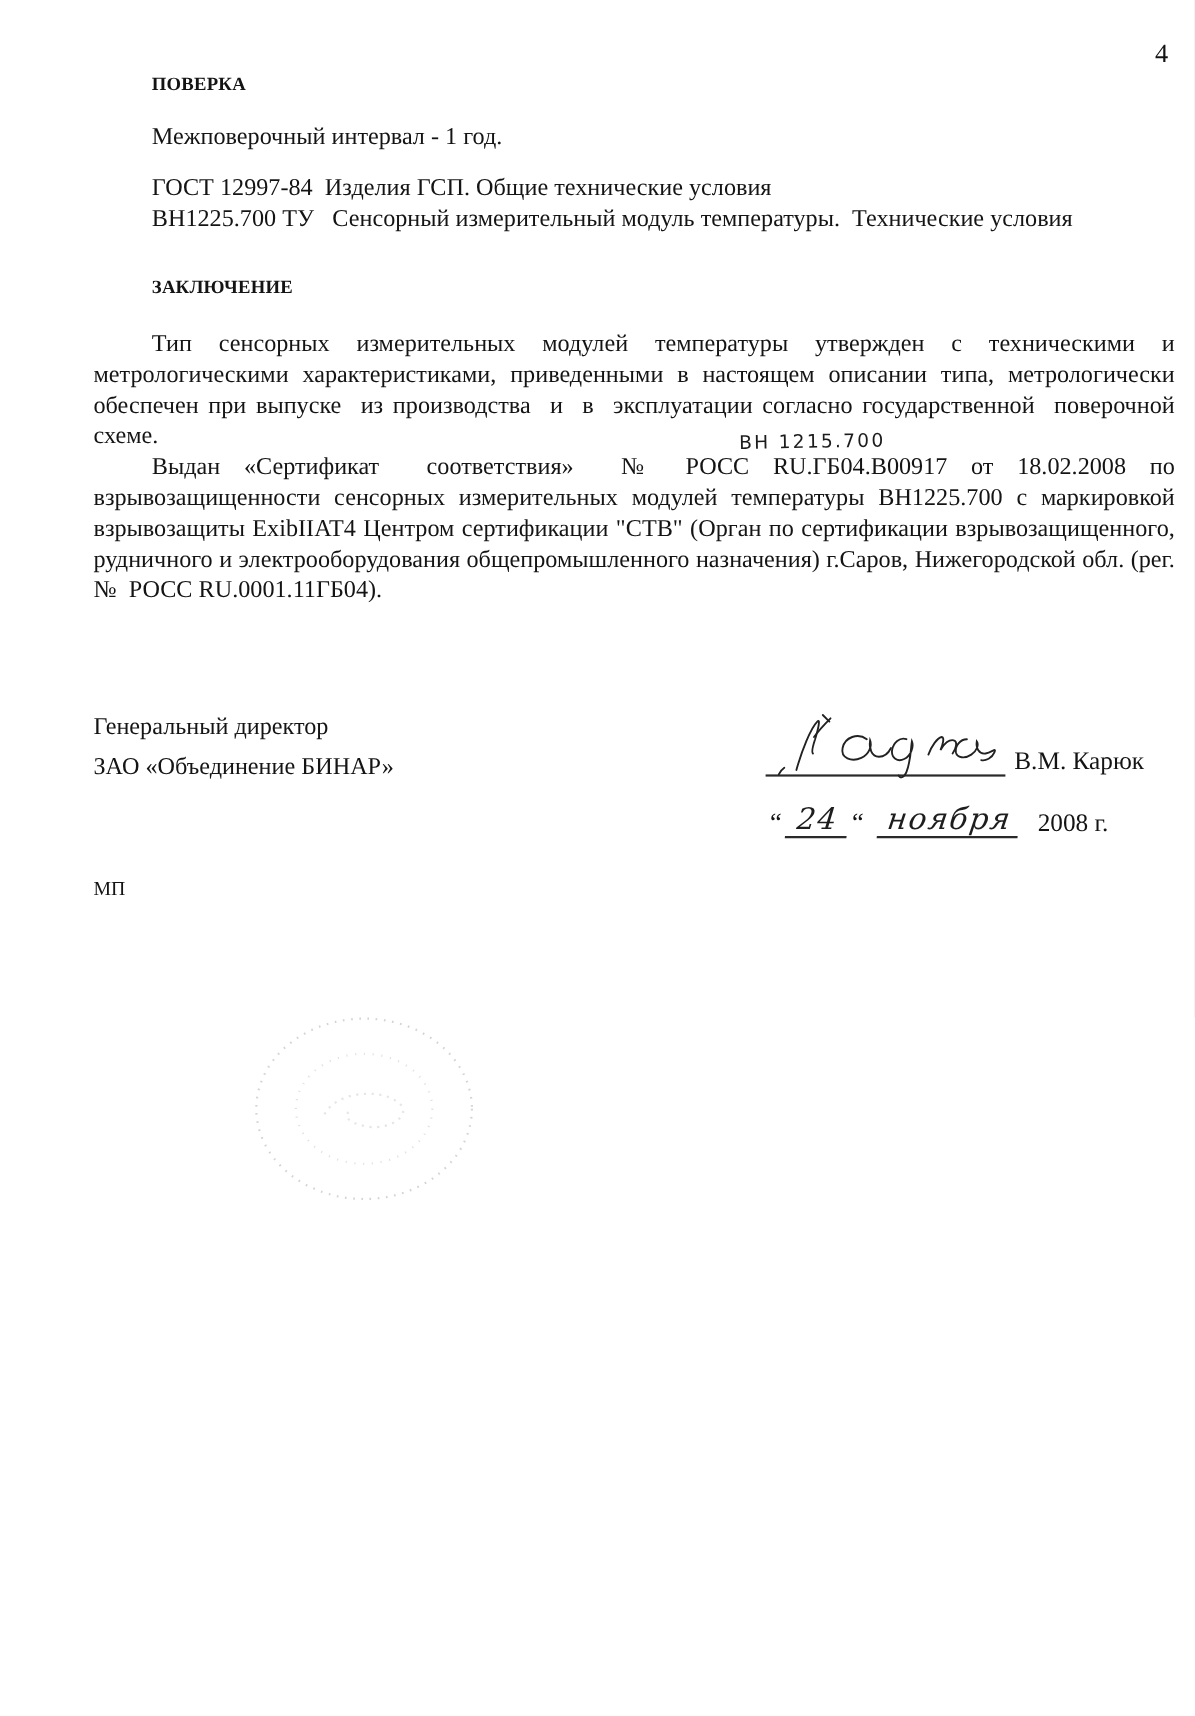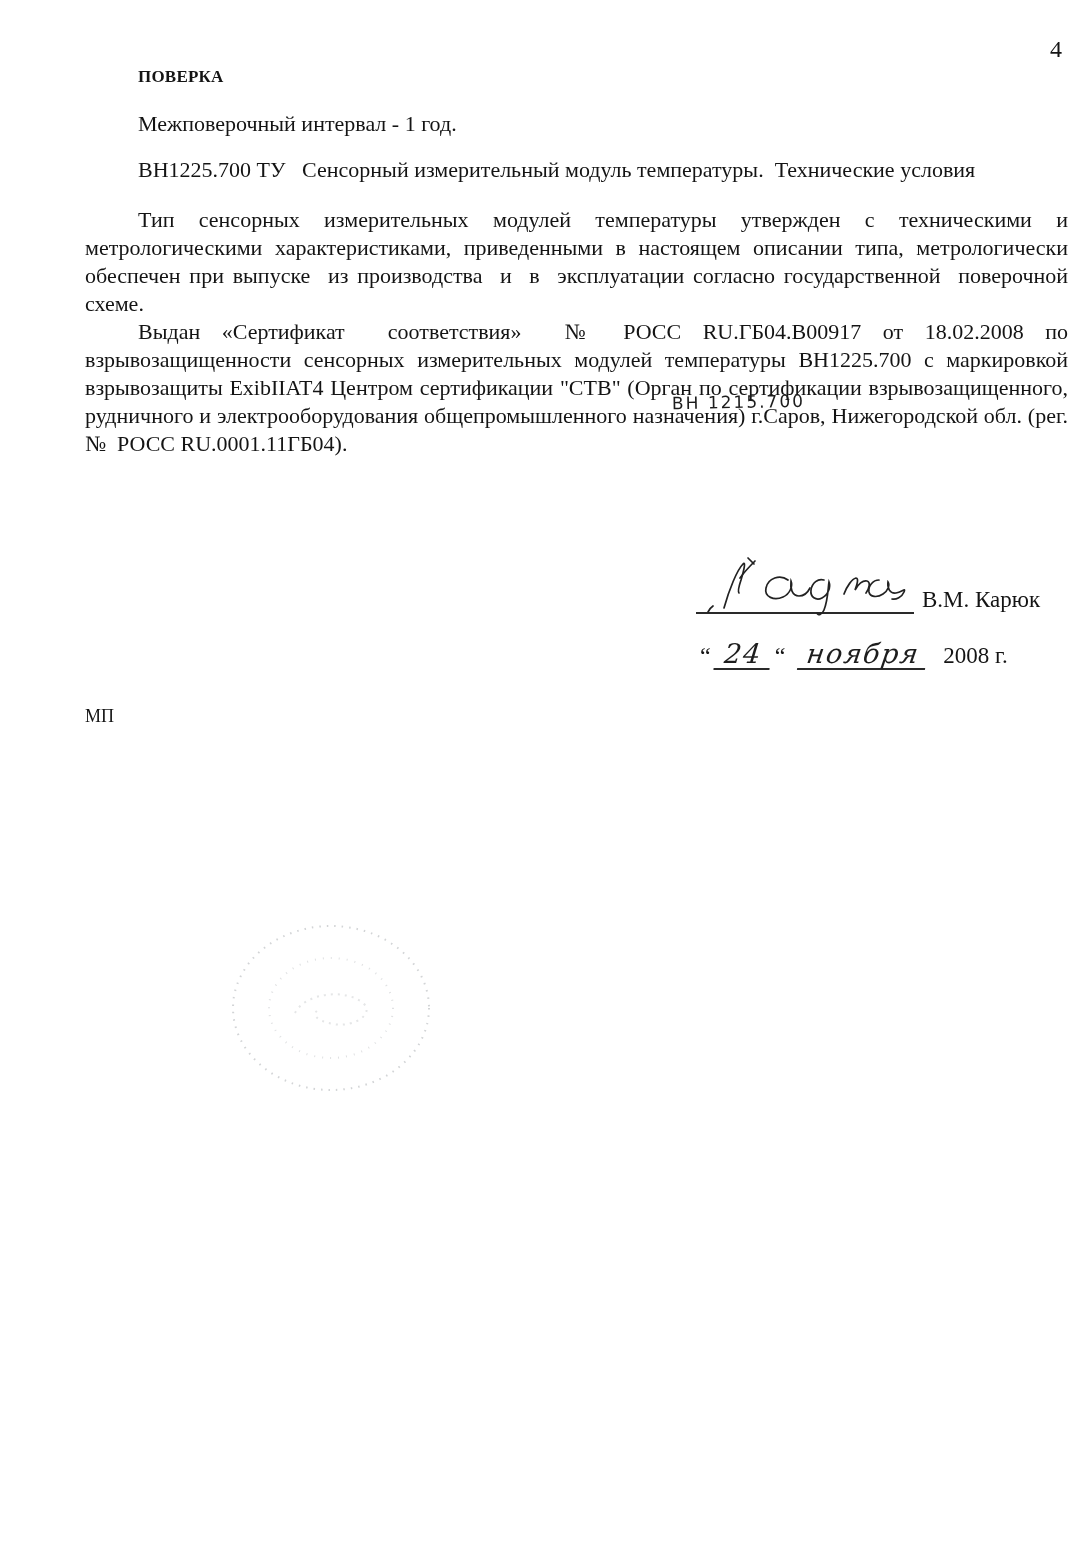--- a/index.html
+++ b/index.html
@@ -147,29 +147,35 @@
   <div class="page-number">4</div>
 
   <div class="content">
 
     <h2 class="sec-title">ПОВЕРКА</h2>
 
     <p class="para indent m-interval">Межповерочный интервал - 1 год.</p>
 
 
     <div class="m-docs-list">
+      <p class="doc-line">ГОСТ 12997-84  Изделия ГСП. Общие технические условия</p>
       <p class="doc-line">ВН1225.700 ТУ   Сенсорный измерительный модуль температуры.  Технические условия</p>
     </div>
 
+    <h2 class="sec-title m-concl-title">ЗАКЛЮЧЕНИЕ</h2>
 
     <p class="para indent m-concl-p1">Тип сенсорных измерительных модулей температуры утвержден с техническими и метрологическими характеристиками, приведенными в настоящем описании типа, метрологически обеспечен при выпуске  из производства  и  в  эксплуатации согласно государственной  поверочной схеме.</p>
     <p class="para indent m-concl-p2">Выдан «Сертификат  соответствия»  № РОСС RU.ГБ04.В00917 от 18.02.2008 по взрывозащищенности сенсорных измерительных модулей температуры ВН1225.700 с маркировкой взрывозащиты ExibIIAT4 Центром сертификации "СТВ" (Орган по сертификации взрывозащищенного, рудничного и электрооборудования общепромышленного назначения) г.Саров, Нижегородской обл. (рег. №  РОСС RU.0001.11ГБ04).</p>
 
 
     <div class="signature-block">
+      <div class="sig-left">
+        <p>Генеральный директор</p>
+        <p>ЗАО «Объединение БИНАР»</p>
+      </div>
       <div class="sig-right">
         <div class="sig-row">
           <div class="sig-line">
             <svg width="218" height="64" viewBox="0 0 218 64">
               <g fill="none" stroke="#222" stroke-width="1.7" stroke-linecap="round">
                 <path d="M12,56 Q14,52 17,50"></path>
                 <path d="M28,52 C33,34 41,14 47,8 C50,5 48,14 45,24 C43,30 42,36 43,37"></path>
                 <path d="M44,22 C49,15 55,9 59,5"></path>
                 <path d="M52,2 L58,8"></path>
                 <path d="M92,24 C84,18 72,22 70,32 C68,41 78,45 87,41 C94,38 97,30 95,25 C94,32 96,40 103,40 C108,40 112,36 114,32"></path>

